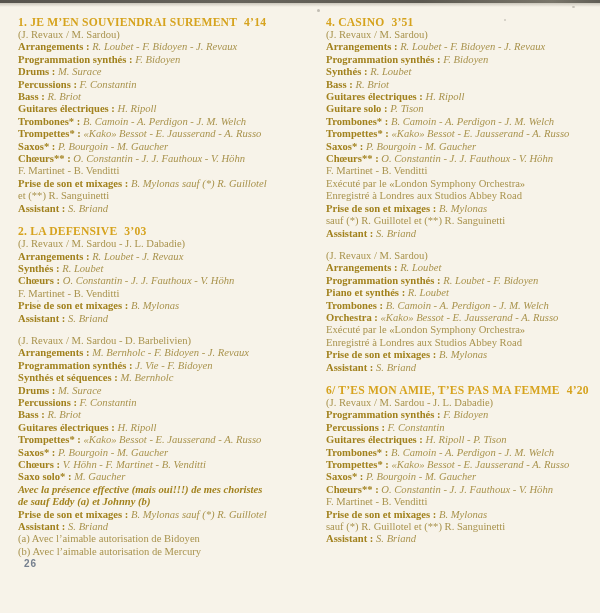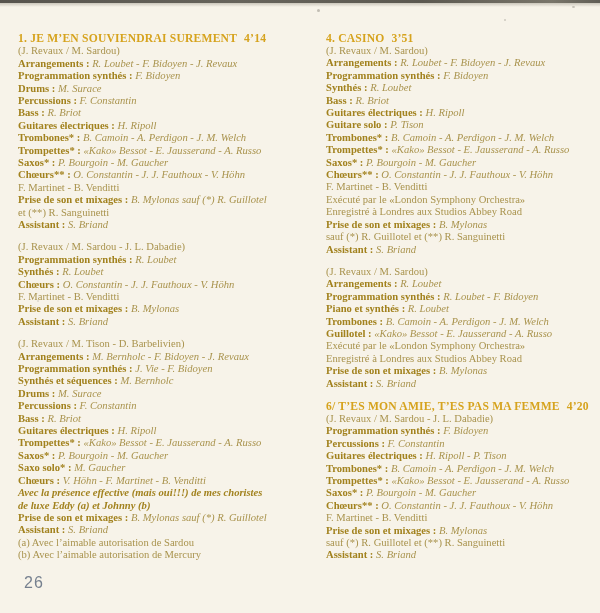--- a/index.html
+++ b/index.html
@@ -17,22 +17,22 @@
     position:absolute;top:3px;left:0;width:600px;height:4px;
     background:linear-gradient(to bottom,rgba(120,114,100,.35),rgba(120,114,100,0));
   }
   .speck{position:absolute;border-radius:50%;background:#8d8a80;}
   .speck.s1{left:317px;top:9px;width:3px;height:3px;opacity:.5;}
   .speck.s2{left:504px;top:19px;width:2px;height:2px;opacity:.4;}
   .speck.s3{left:572px;top:6px;width:3px;height:2px;opacity:.45;}
   .speck.s4{left:37px;top:300px;width:2px;height:2px;opacity:.25;}
 
   .columns{
-    position:absolute;top:32px;left:18px;width:570px;
-    display:flex;gap:14px;align-items:center;
+    position:absolute;top:16px;left:18px;width:570px;
+    display:flex;gap:14px;
   }
   .col{width:278px;flex:0 0 278px;}
   .col + .col{margin-left:16px;}
   .track{margin:0 0 10px 0;}
   .track-title{
     margin:0;padding:0;
     font-size:11.6px;font-weight:bold;line-height:13px;
     color:var(--title-gold,#d6a31e);
     letter-spacing:.2px;
   }
@@ -47,22 +47,22 @@
     color:var(--label-gold,#a2821e);
   }
   .line .val{font-style:italic;}
   .line.i{}
   .line.bi{
     font-style:italic;font-weight:bold;
     color:var(--label-gold,#a2821e);
     white-space:normal;
   }
   .page-number{
-    position:absolute;left:24px;top:574px;
-    font-size:16px;font-weight:normal;letter-spacing:1px;
+    position:absolute;left:24px;top:558px;
+    font-size:10px;font-weight:bold;letter-spacing:1px;
     color:var(--pagenum,#76808f);
     font-family:"Liberation Sans","DejaVu Sans",sans-serif;
   }
 </style>
 </head>
 <body style="--bg: #f7f3e9; --title-gold: #d6a31e; --label-gold: #a2821e; --value-olive: #a9934d; --pagenum: #76808f;">
 
 <div class="scan-edge-top"></div>
 <div class="scan-edge-top-fade"></div>
 <div class="speck s1"></div>
@@ -84,46 +84,47 @@
         <div class="line credit"><span class="lbl">Trombones* : </span><span class="val">B. Camoin - A. Perdigon - J. M. Welch</span></div>
         <div class="line credit"><span class="lbl">Trompettes* : </span><span class="val">«Kako» Bessot - E. Jausserand - A. Russo</span></div>
         <div class="line credit"><span class="lbl">Saxos* : </span><span class="val">P. Bourgoin - M. Gaucher</span></div>
         <div class="line credit"><span class="lbl">Chœurs** : </span><span class="val">O. Constantin - J. J. Fauthoux - V. Höhn</span></div>
         <div class="line i">F. Martinet - B. Venditti</div>
         <div class="line credit"><span class="lbl">Prise de son et mixages : </span><span class="val">B. Mylonas sauf (*) R. Guillotel</span></div>
         <div class="line i">et (**) R. Sanguinetti</div>
         <div class="line credit"><span class="lbl">Assistant : </span><span class="val">S. Briand</span></div>
       </section>
       <section class="track">
+        <h2 class="track-title"><span class="tt">2. LA DEFENSIVE</span><span class="dur">3’03</span></h2>
         <div class="line i">(J. Revaux / M. Sardou - J. L. Dabadie)</div>
-        <div class="line credit"><span class="lbl">Programmation synthés : </span><span class="val">R. Loubet</span></div>
+        <div class="line credit"><span class="lbl">Arrangements : </span><span class="val">R. Loubet - J. Revaux</span></div>
         <div class="line credit"><span class="lbl">Synthés : </span><span class="val">R. Loubet</span></div>
         <div class="line credit"><span class="lbl">Chœurs : </span><span class="val">O. Constantin - J. J. Fauthoux - V. Höhn</span></div>
         <div class="line i">F. Martinet - B. Venditti</div>
         <div class="line credit"><span class="lbl">Prise de son et mixages : </span><span class="val">B. Mylonas</span></div>
         <div class="line credit"><span class="lbl">Assistant : </span><span class="val">S. Briand</span></div>
       </section>
       <section class="track">
-        <div class="line i">(J. Revaux / M. Tison - D. Barbelivien)</div>
+        <div class="line i">(J. Revaux / M. Sardou - D. Barbelivien)</div>
         <div class="line credit"><span class="lbl">Arrangements : </span><span class="val">M. Bernholc - F. Bidoyen - J. Revaux</span></div>
         <div class="line credit"><span class="lbl">Programmation synthés : </span><span class="val">J. Vie - F. Bidoyen</span></div>
         <div class="line credit"><span class="lbl">Synthés et séquences : </span><span class="val">M. Bernholc</span></div>
         <div class="line credit"><span class="lbl">Drums : </span><span class="val">M. Surace</span></div>
         <div class="line credit"><span class="lbl">Percussions : </span><span class="val">F. Constantin</span></div>
         <div class="line credit"><span class="lbl">Bass : </span><span class="val">R. Briot</span></div>
         <div class="line credit"><span class="lbl">Guitares électriques : </span><span class="val">H. Ripoll</span></div>
         <div class="line credit"><span class="lbl">Trompettes* : </span><span class="val">«Kako» Bessot - E. Jausserand - A. Russo</span></div>
         <div class="line credit"><span class="lbl">Saxos* : </span><span class="val">P. Bourgoin - M. Gaucher</span></div>
+        <div class="line credit"><span class="lbl">Chœurs : </span><span class="val">V. Höhn - F. Martinet - B. Venditti</span></div>
         <div class="line credit"><span class="lbl">Saxo solo* : </span><span class="val">M. Gaucher</span></div>
-        <div class="line credit"><span class="lbl">Chœurs : </span><span class="val">V. Höhn - F. Martinet - B. Venditti</span></div>
         <div class="line bi">Avec la présence effective (mais oui!!!) de mes choristes</div>
-        <div class="line bi">de luxe Eddy (a) et Johnny (b)</div>
+        <div class="line bi">de sauf Eddy (a) et Johnny (b)</div>
         <div class="line credit"><span class="lbl">Prise de son et mixages : </span><span class="val">B. Mylonas sauf (*) R. Guillotel</span></div>
         <div class="line credit"><span class="lbl">Assistant : </span><span class="val">S. Briand</span></div>
-        <div class="line i">(a) Avec l’aimable autorisation de Sardou</div>
+        <div class="line i">(a) Avec l’aimable autorisation de Bidoyen</div>
         <div class="line i">(b) Avec l’aimable autorisation de Mercury</div>
       </section>
     </div>
     <div class="col">
       <section class="track">
         <h2 class="track-title"><span class="tt">4. CASINO</span><span class="dur">3’51</span></h2>
         <div class="line i">(J. Revaux / M. Sardou)</div>
         <div class="line credit"><span class="lbl">Arrangements : </span><span class="val">R. Loubet - F. Bidoyen - J. Revaux</span></div>
         <div class="line credit"><span class="lbl">Programmation synthés : </span><span class="val">F. Bidoyen</span></div>
         <div class="line credit"><span class="lbl">Synthés : </span><span class="val">R. Loubet</span></div>
@@ -140,21 +141,21 @@
         <div class="line credit"><span class="lbl">Prise de son et mixages : </span><span class="val">B. Mylonas</span></div>
         <div class="line i">sauf (*) R. Guillotel et (**) R. Sanguinetti</div>
         <div class="line credit"><span class="lbl">Assistant : </span><span class="val">S. Briand</span></div>
       </section>
       <section class="track">
         <div class="line i">(J. Revaux / M. Sardou)</div>
         <div class="line credit"><span class="lbl">Arrangements : </span><span class="val">R. Loubet</span></div>
         <div class="line credit"><span class="lbl">Programmation synthés : </span><span class="val">R. Loubet - F. Bidoyen</span></div>
         <div class="line credit"><span class="lbl">Piano et synthés : </span><span class="val">R. Loubet</span></div>
         <div class="line credit"><span class="lbl">Trombones : </span><span class="val">B. Camoin - A. Perdigon - J. M. Welch</span></div>
-        <div class="line credit"><span class="lbl">Guillotel : </span><span class="val">«Kako» Bessot - E. Jausserand - A. Russo</span></div>
+        <div class="line credit"><span class="lbl">Orchestra : </span><span class="val">«Kako» Bessot - E. Jausserand - A. Russo</span></div>
         <div class="line i">Exécuté par le «London Symphony Orchestra»</div>
         <div class="line i">Enregistré à Londres aux Studios Abbey Road</div>
         <div class="line credit"><span class="lbl">Prise de son et mixages : </span><span class="val">B. Mylonas</span></div>
         <div class="line credit"><span class="lbl">Assistant : </span><span class="val">S. Briand</span></div>
       </section>
       <section class="track">
         <h2 class="track-title"><span class="tt">6/ T’ES MON AMIE, T’ES PAS MA FEMME</span><span class="dur">4’20</span></h2>
         <div class="line i">(J. Revaux / M. Sardou - J. L. Dabadie)</div>
         <div class="line credit"><span class="lbl">Programmation synthés : </span><span class="val">F. Bidoyen</span></div>
         <div class="line credit"><span class="lbl">Percussions : </span><span class="val">F. Constantin</span></div>

